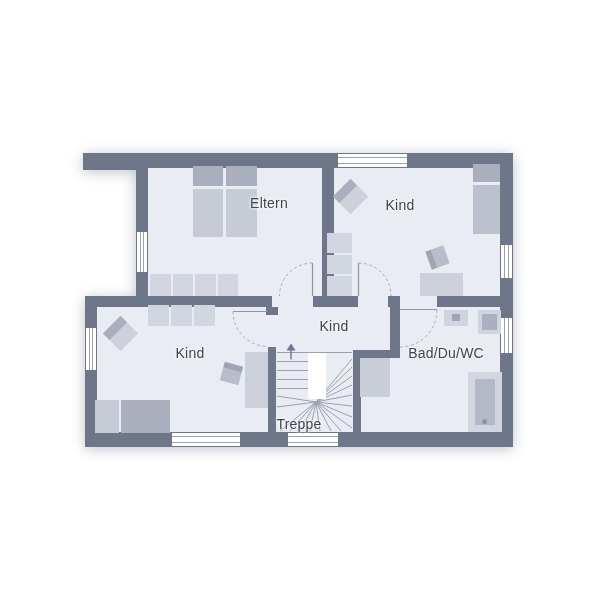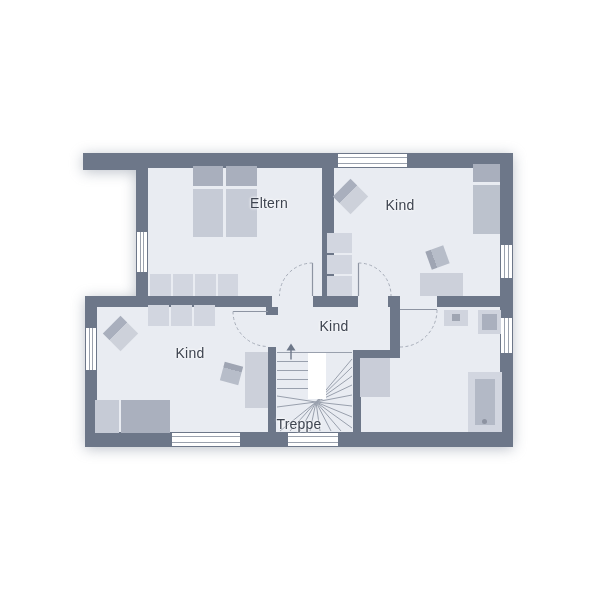--- a/index.html
+++ b/index.html
@@ -133,14 +133,15 @@
       <path d="M233,311.5 A35,35 0 0 0 268,346.5"></path>
       <path d="M437,310 A37,37 0 0 1 400,347"></path>
     </g>
   </svg>
 
   <div class="lbl" style="left:234px;top:195px;width:70px;">Eltern</div>
   <div class="lbl" style="left:370px;top:197px;width:60px;">Kind</div>
   <div class="lbl" style="left:160px;top:345px;width:60px;">Kind</div>
   <div class="lbl" style="left:304px;top:318px;width:60px;">Kind</div>
   <div class="lbl" style="left:269px;top:416px;width:60px;">Treppe</div>
+  <div class="lbl" style="left:396px;top:345px;width:100px;">Bad/Du/WC</div>
 
 </div>
 
 </body></html>

